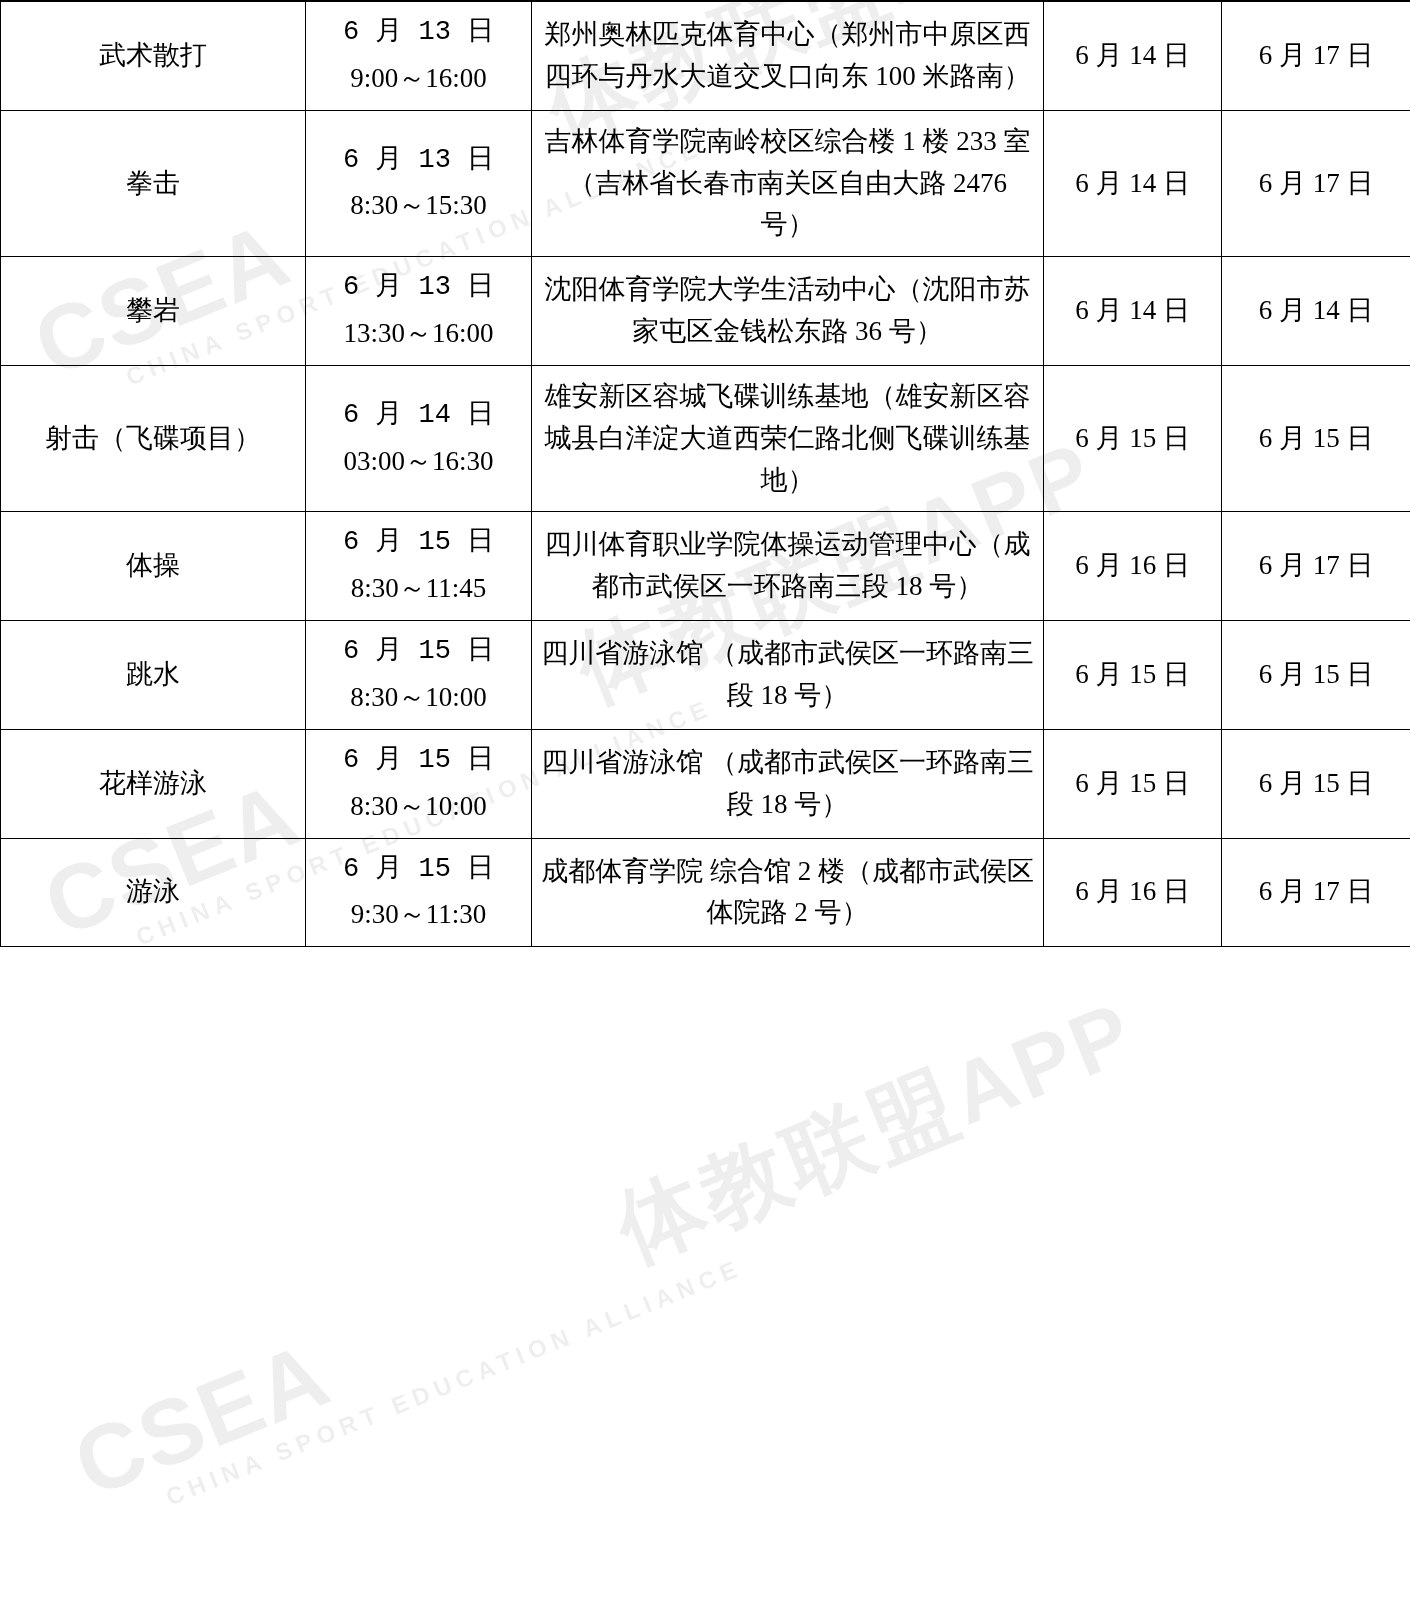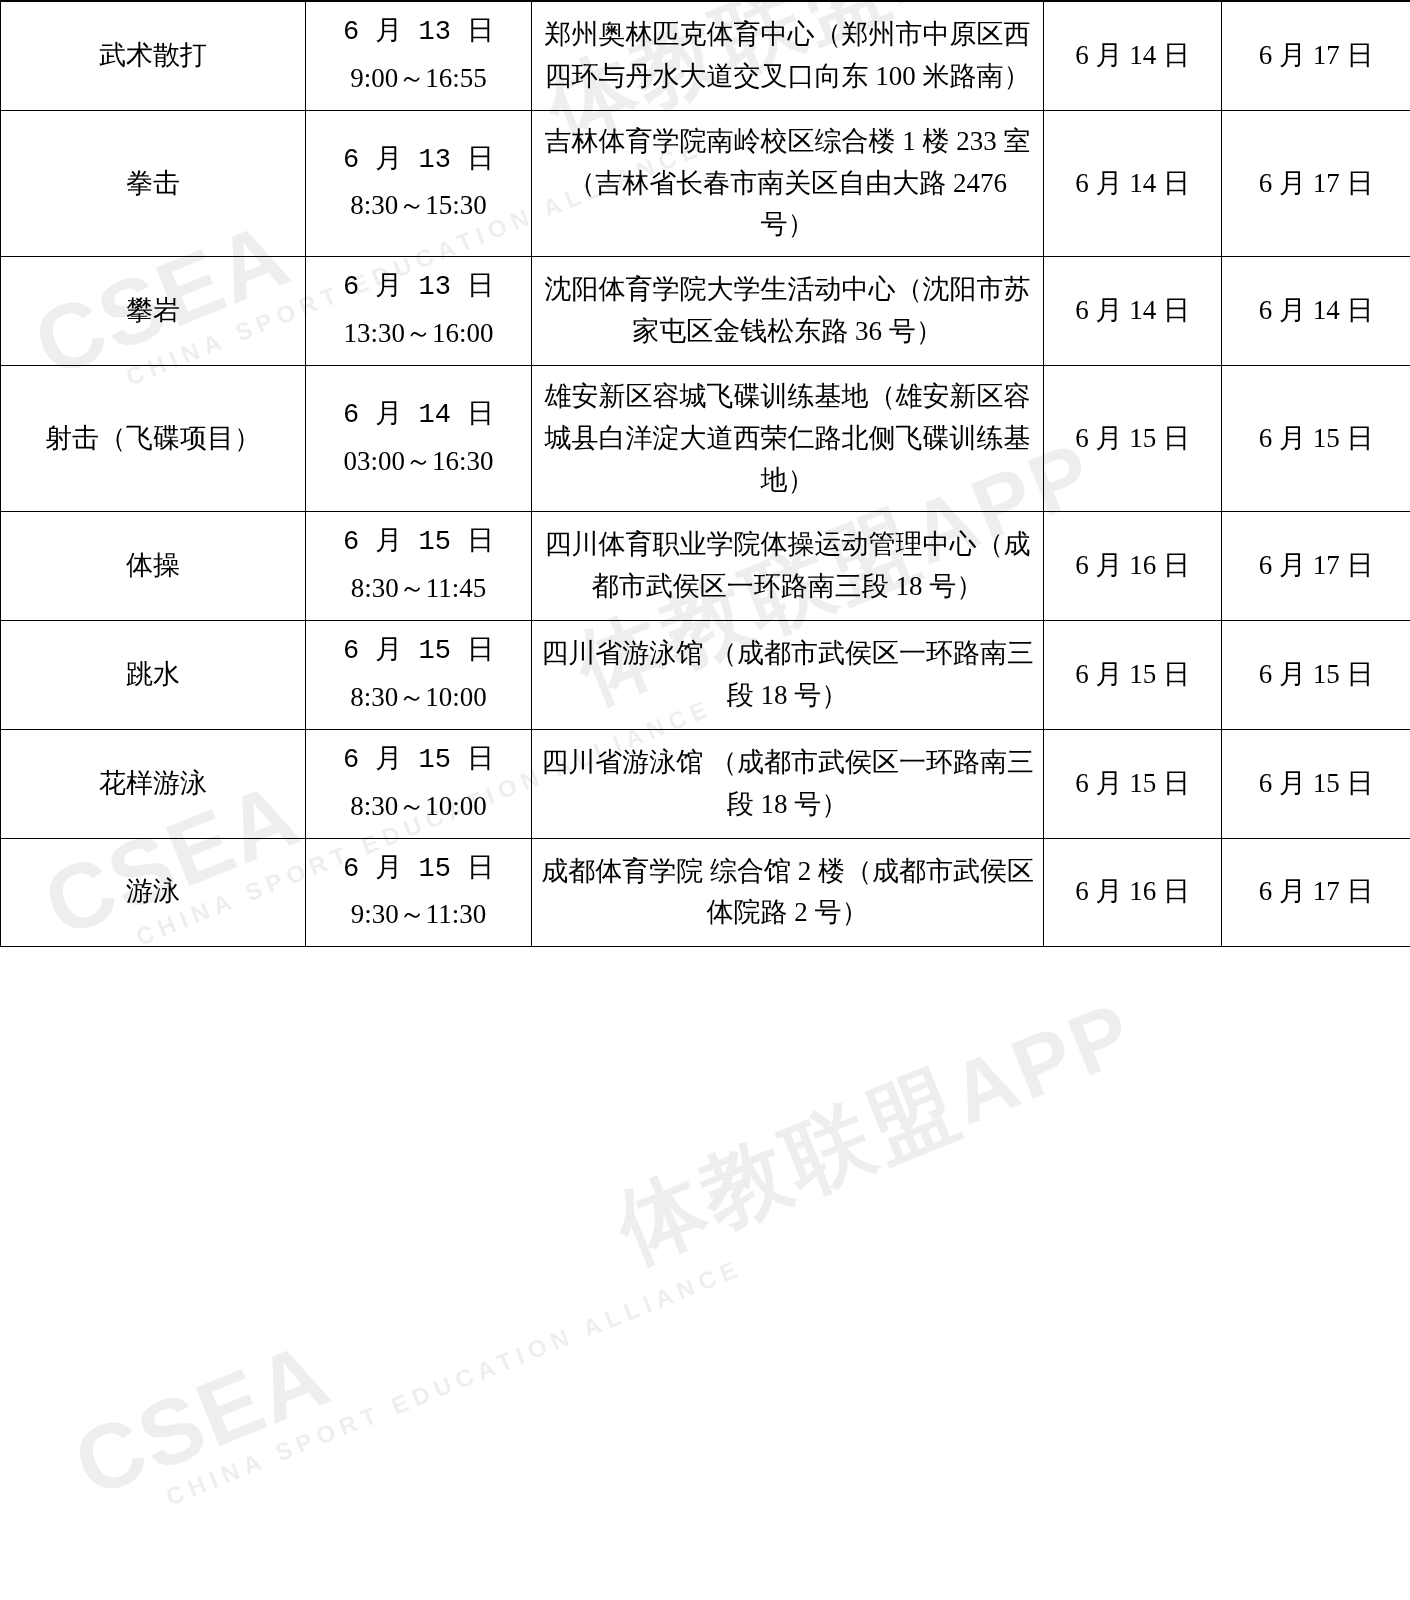--- a/index.html
+++ b/index.html
@@ -133,21 +133,21 @@
       <col class="c-venue">
       <col class="c-d1">
       <col class="c-d2">
     </colgroup>
     <tbody>
 
       <tr>
         <td class="cell-event">武术散打</td>
         <td class="cell-time">
           <span class="line date">6 月 13 日</span>
-          <span class="line">9:00～16:55</span>
+          <span class="line">9:00～16:00</span>
         </td>
         <td class="cell-venue">郑州奥林匹克体育中心（郑州市中原区西四环与丹水大道交叉口向东 100 米路南）</td>
         <td class="cell-date">6 月 14 日</td>
         <td class="cell-date">6 月 17 日</td>
       </tr>
 
       <tr>
         <td class="cell-event">拳击</td>
         <td class="cell-time">
           <span class="line date">6 月 13 日</span>

